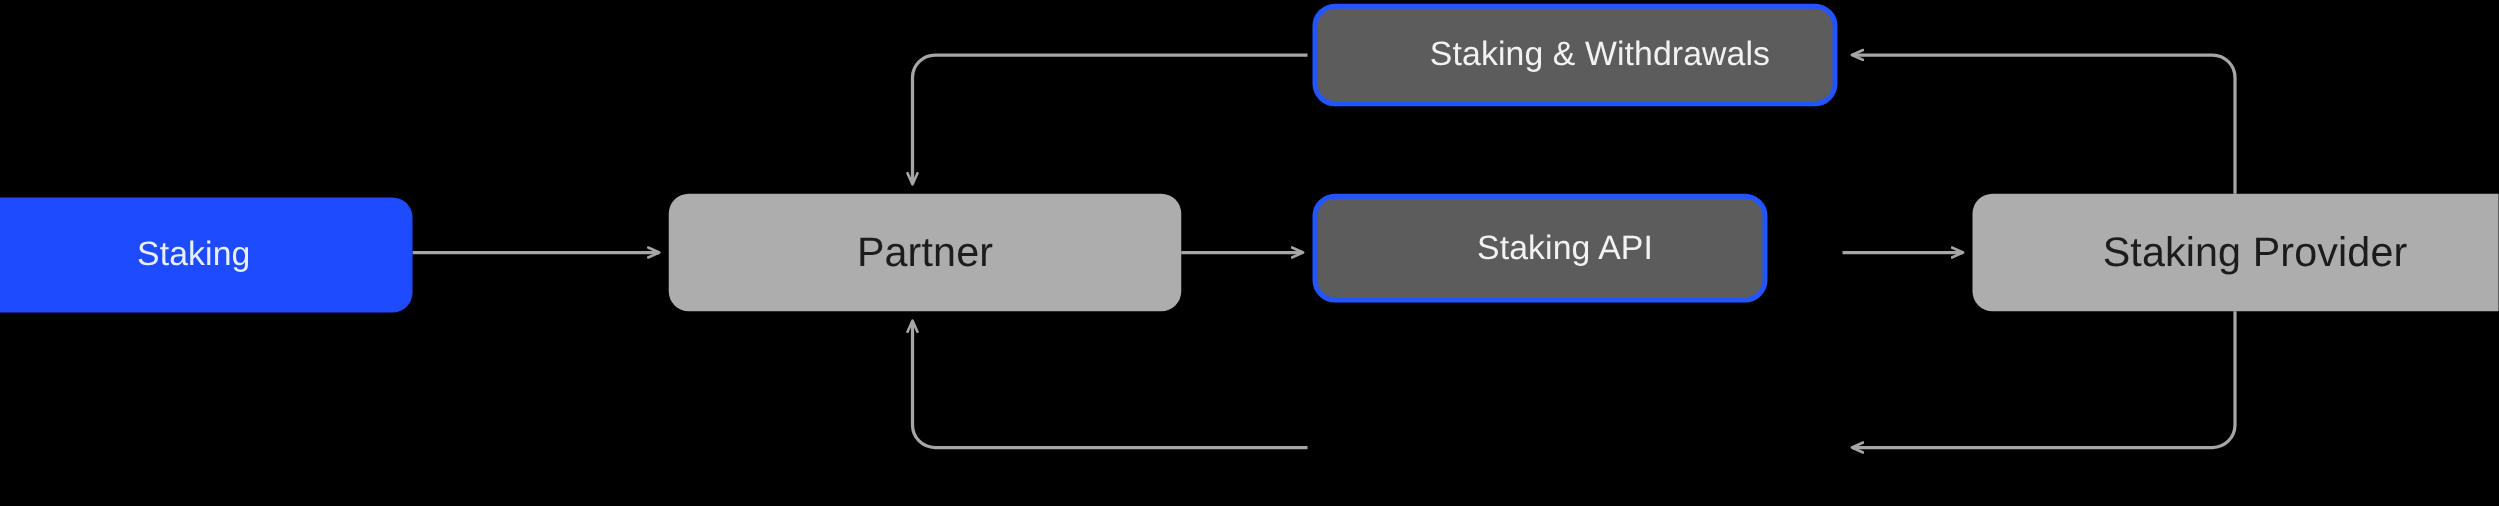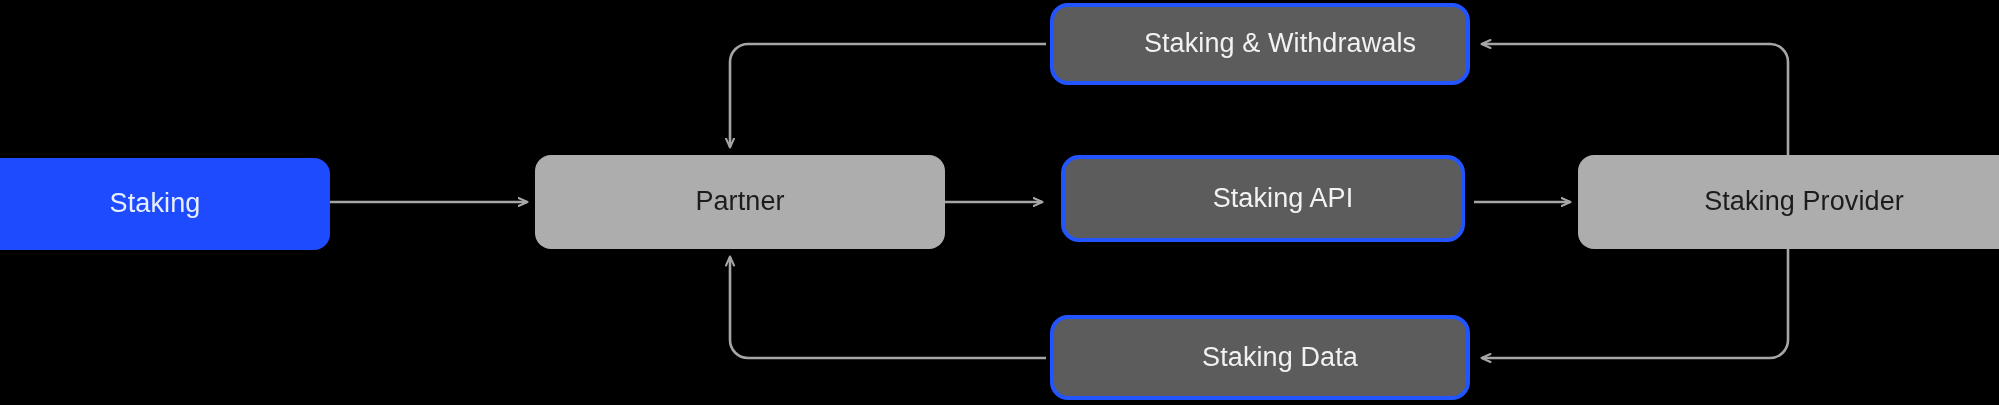--- a/index.html
+++ b/index.html
@@ -51,21 +51,21 @@
     border-radius: 16px;
     color: #e8f0ff;
     font-size: 27px;
   }
 
   
   .node-actor {
     background: #adadad;
     border-radius: 16px;
     color: #1c1c1c;
-    font-size: 27px;
+    font-size: 33px;
   }
   .node-partner {
     left: 535px;
     top: 155px;
     width: 410px;
     height: 94px;
   }
   .node-provider {
     left: 1578px;
     top: 155px;
@@ -84,23 +84,22 @@
   }
   .node-staking-withdrawals {
     left: 1050px;
     top: 3px;
     width: 420px;
     height: 82px;
   }
   .node-staking-api {
     left: 1050px;
     top: 155px;
-    width: 404px;
+    width: 364px;
     height: 87px;
-    margin-left: 11px;
   }
   .node-staking-data {
     left: 1050px;
     top: 315px;
     width: 420px;
     height: 85px;
   }
 </style>
 </head>
 <body>
@@ -141,21 +140,18 @@
   </div>
 
   <div class="node node-service node-staking-api">
     <span class="node-label">Staking API</span>
   </div>
 
   <div class="node node-service node-staking-withdrawals">
     <span class="node-label">Staking &amp; Withdrawals</span>
   </div>
 
-  <div class="node node-service node-staking-data">
-    <span class="node-label">Staking Data</span>
-  </div>
 
   <div class="node node-actor node-provider">
     <span class="node-label">Staking Provider</span>
   </div>
 
 </div>
 
 </body></html>

